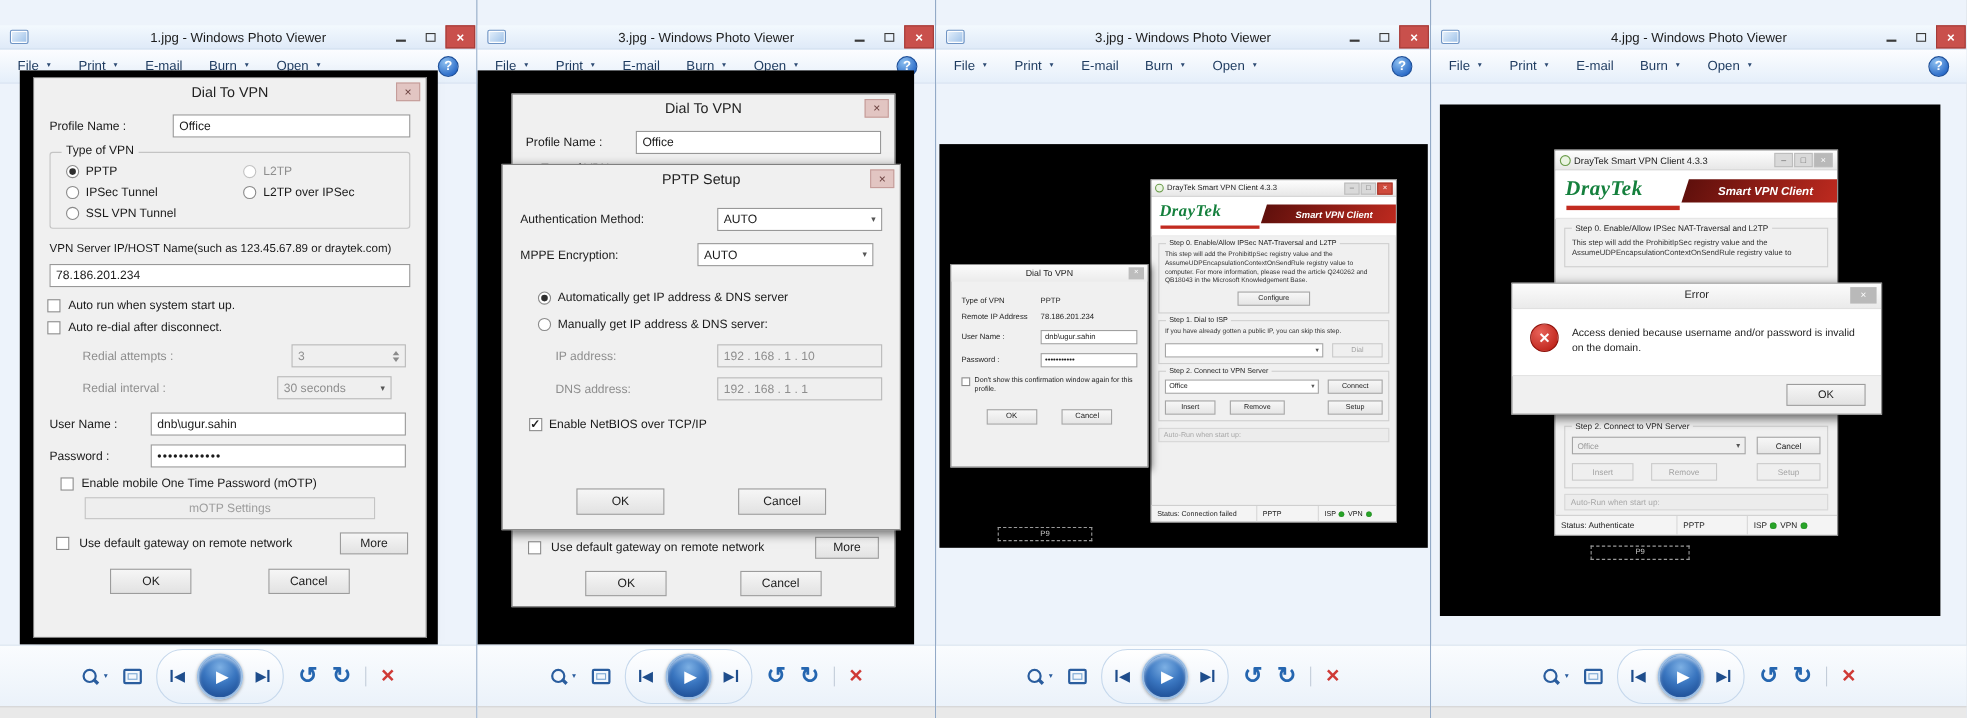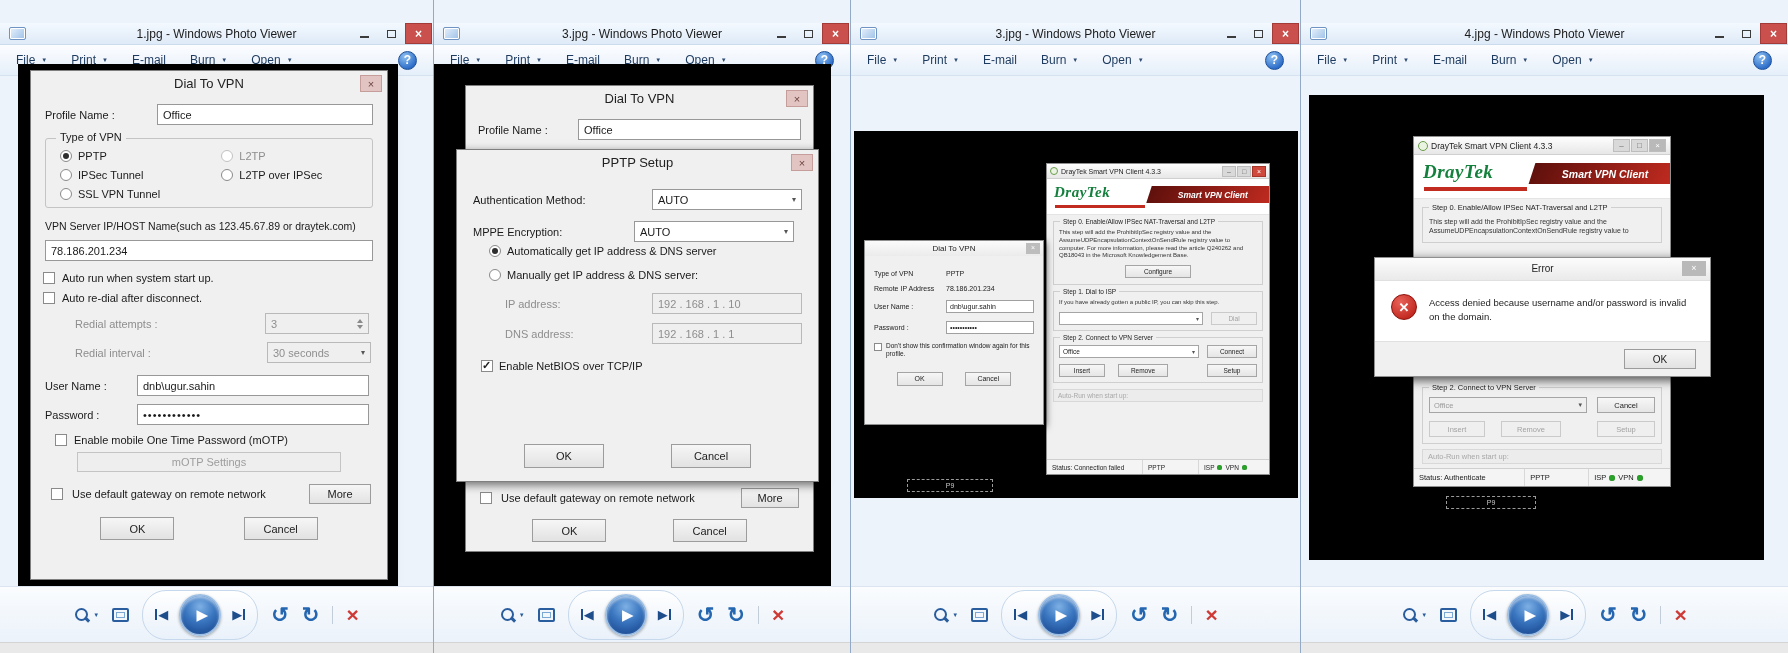--- a/index.html
+++ b/index.html
@@ -240,21 +240,21 @@
         <div class="drow" style="margin:9px 18px 0 44px">
           <span class="dim" style="flex:1">Redial attempts :</span>
           <span class="field dis" style="width:104px">
               <span>3</span>
               <span class="spincol">
                 <i class="sp-up"></i>
                 <i class="sp-dn"></i>
               </span>
             </span>
         </div>
-        <div class="drow" style="margin:8px 16px 0 44px">
+        <div class="drow" style="margin:8px 31px 0 44px">
           <span class="dim" style="flex:1">Redial interval :</span>
           <span class="combo dis" style="width:104px">
               <span>30 seconds</span>
               <span class="ar">▾</span>
             </span>
         </div>
         <div class="drow" style="margin:12px 18px 0 14px">
           <span style="width:92px">User Name :</span>
           <span class="field" style="flex:1">dnb\ugur.sahin</span>
         </div>
@@ -372,21 +372,21 @@
               <span class="ar">▾</span>
             </span>
         </div>
         <div class="drow" style="margin:11px 16px 0">
           <span style="flex:1">MPPE Encryption:</span>
           <span class="combo" style="width:160px; margin-right:8px">
               <span>AUTO</span>
               <span class="ar">▾</span>
             </span>
         </div>
-        <div class="ritem" style="margin:3px 16px 0 32px">
+        <div class="ritem" style="margin:23px 16px 0 32px">
             <span class="radio sel"></span>
             <span>Automatically get IP address &amp; DNS server</span>
           </div>
         <div class="ritem" style="margin:12px 16px 0 32px">
             <span class="radio"></span>
             <span>Manually get IP address &amp; DNS server:</span>
           </div>
         <div class="drow" style="margin:12px 16px 0 48px">
           <span class="dim" style="flex:1">IP address:</span>
           <span class="field dis" style="width:150px">192  .  168  .  1  .  10</span>

